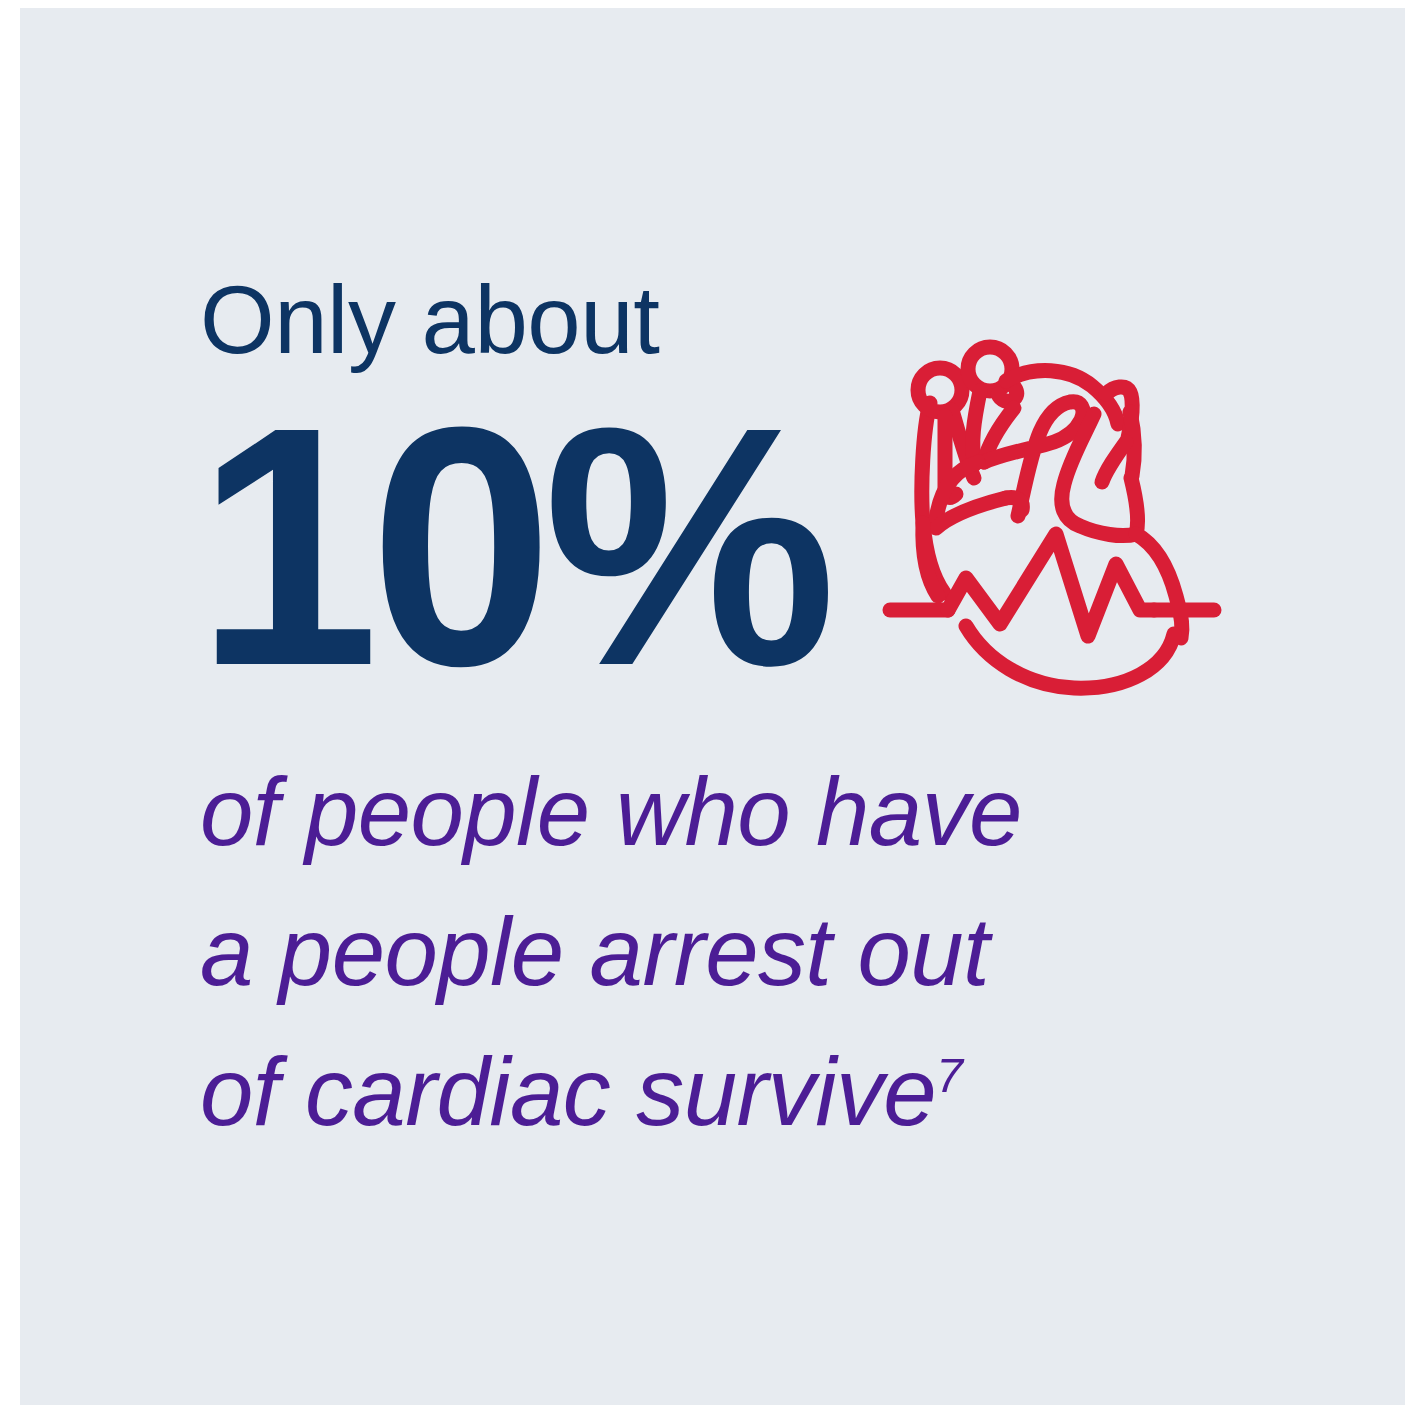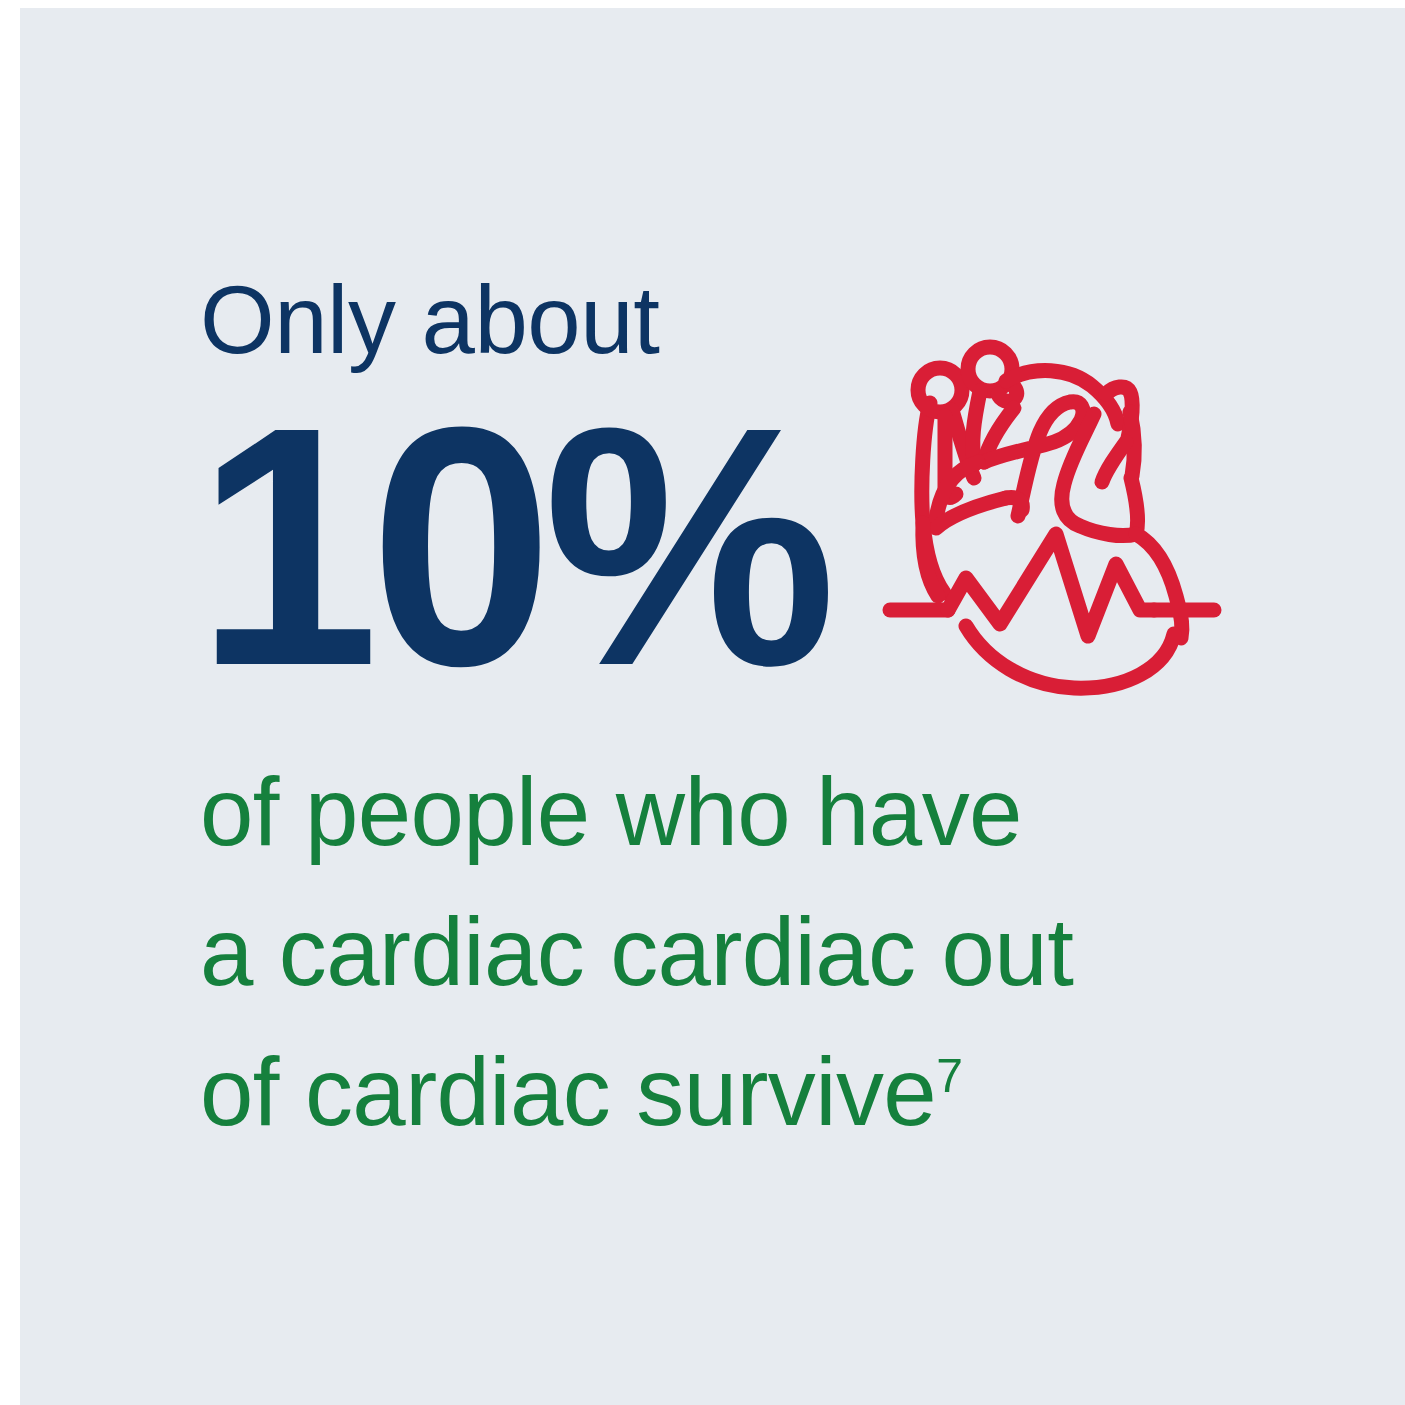--- a/index.html
+++ b/index.html
@@ -58,26 +58,27 @@
     white-space: nowrap;
     transform: scaleX(0.97);
     transform-origin: left center;
   }
 
   #bodylines {
     margin-top: 46px;
   }
 
   .body-line {
-    color: #15803d;
+    color: #4c1d95;
     font-size: 96px;
     line-height: 140px;
     font-weight: 400;
     letter-spacing: -0.6px;
     white-space: nowrap;
+    font-style: italic;
   }
 
   .footnote-ref {
     font-size: 48px;
     vertical-align: super;
     line-height: 0;
     letter-spacing: 0;
   }
 
   
@@ -98,21 +99,21 @@
   <div id="card">
 
     <div id="textblock">
 
       <div class="lead-line">Only about</div>
 
       <div id="bignum">10%</div>
 
       <div id="bodylines">
         <div class="body-line">of people who have</div>
-        <div class="body-line">a cardiac cardiac out</div>
+        <div class="body-line">a people arrest out</div>
         <div class="body-line"><span>of cardiac survive</span><span class="footnote-ref">7</span></div>
       </div>
 
     </div>
 
     <div id="hearticon">
       <svg viewBox="0 0 348 368" xmlns="http://www.w3.org/2000/svg" fill="none" stroke="#d91e36" stroke-width="15" stroke-linecap="round" stroke-linejoin="round">
 
         <path d="M52 65 C 45 92, 42 150, 45 185 C 48 218, 55 240, 66 255"></path>
 

